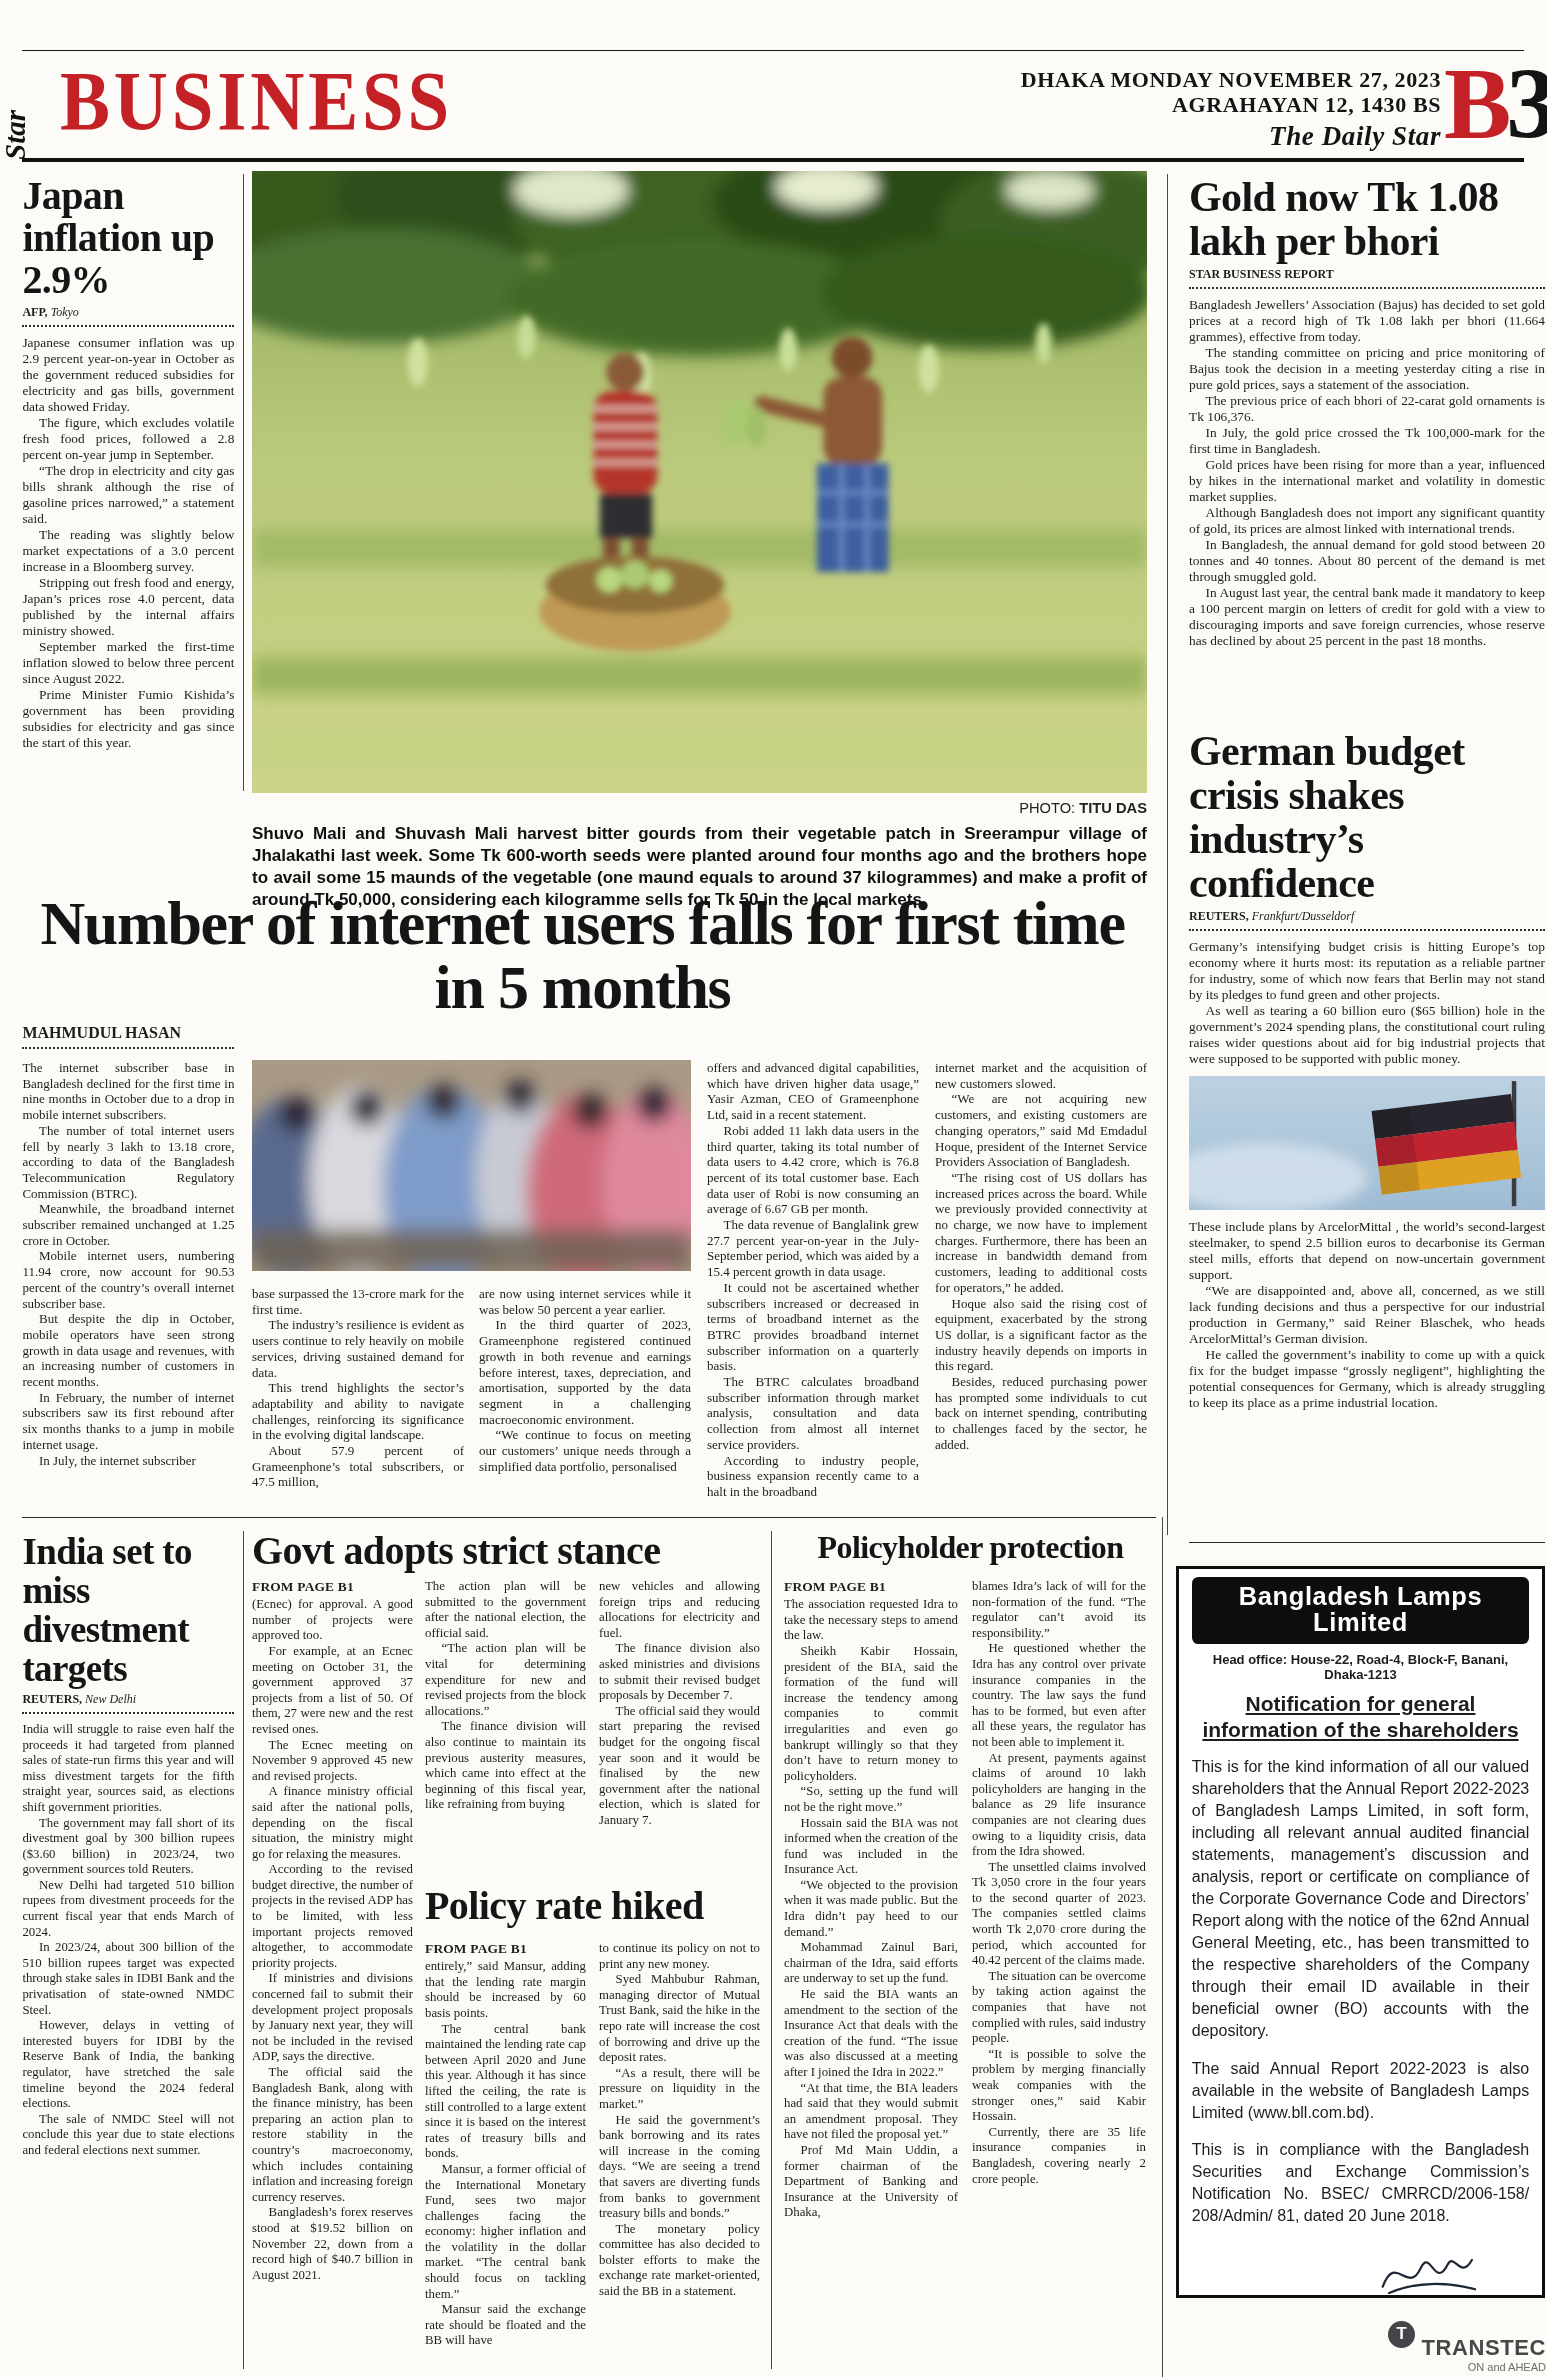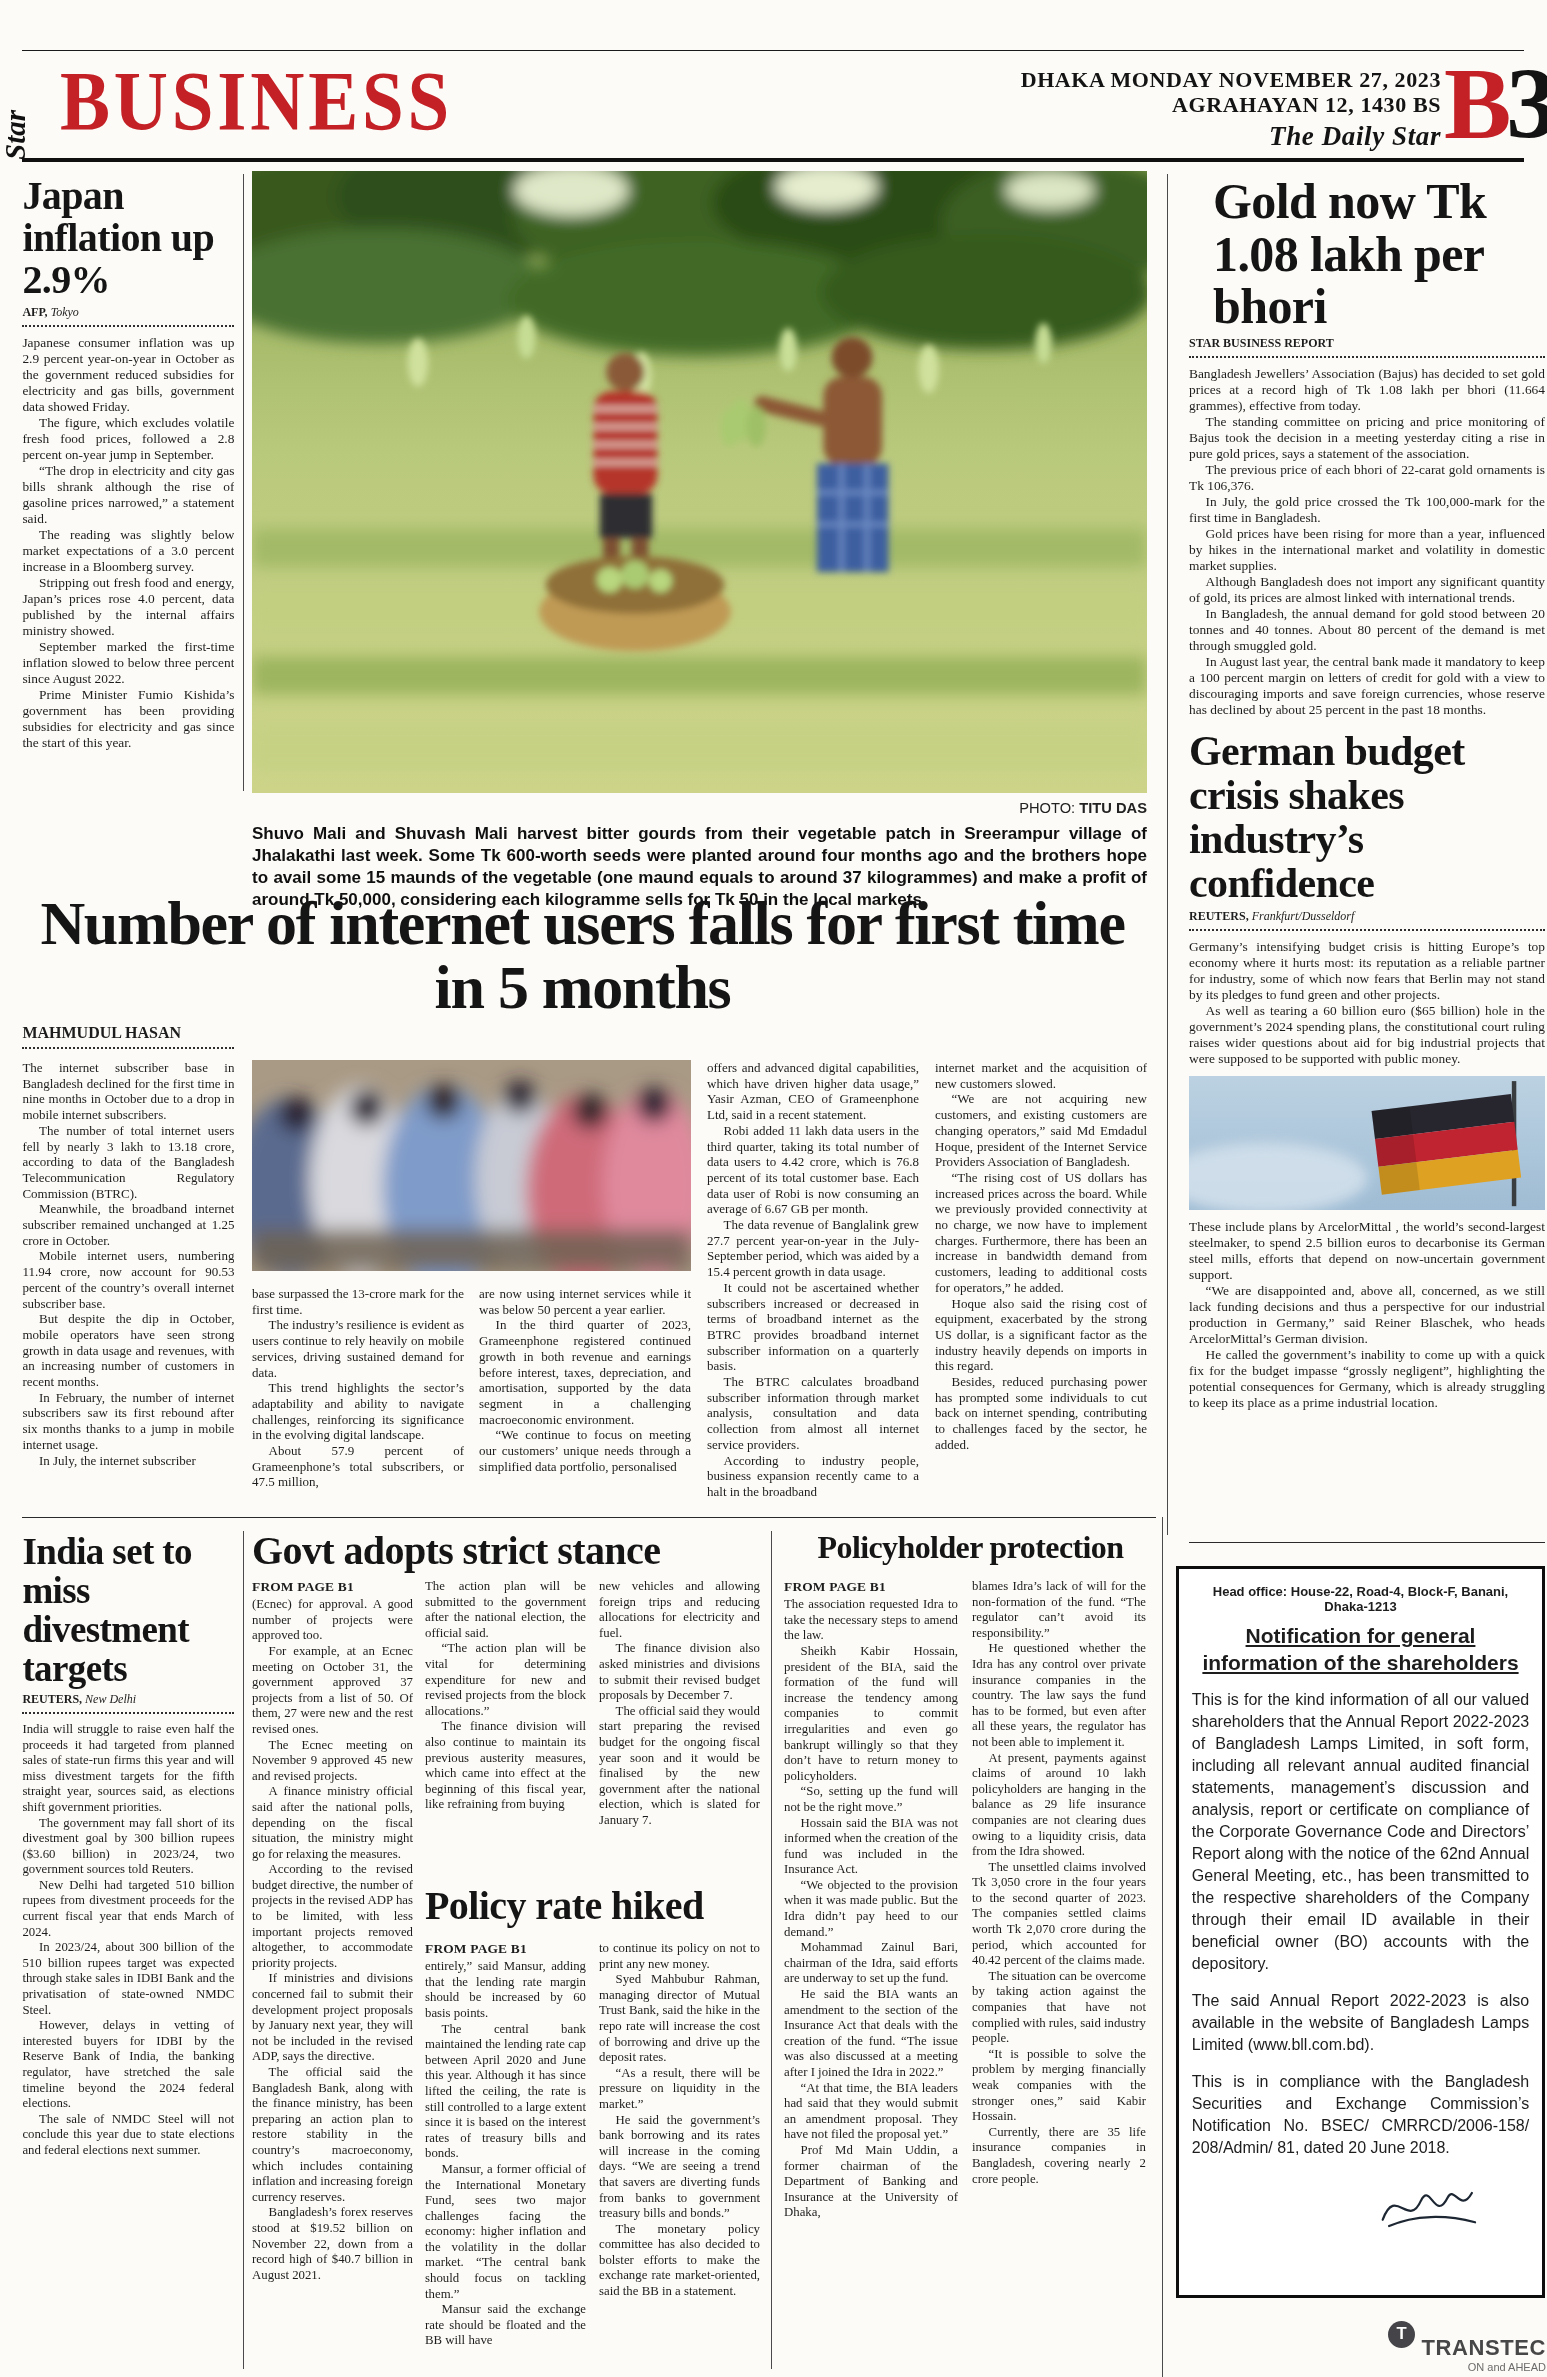--- a/index.html
+++ b/index.html
@@ -247,21 +247,21 @@
       <p>internet market and the acquisition of new customers slowed.</p>
       <p>“We are not acquiring new customers, and existing customers are changing operators,” said Md Emdadul Hoque, president of the Internet Service Providers Association of Bangladesh.</p>
       <p>“The rising cost of US dollars has increased prices across the board. While we previously provided connectivity at no charge, we now have to implement charges. Furthermore, there has been an increase in bandwidth demand from customers, leading to additional costs for operators,” he added.</p>
       <p>Hoque also said the rising cost of equipment, exacerbated by the strong US dollar, is a significant factor as the industry heavily depends on imports in this regard.</p>
       <p>Besides, reduced purchasing power has prompted some individuals to cut back on internet spending, contributing to challenges faced by the sector, he added.</p>
     </div>
 
   <div class="vrule" style="left:1167px; top:174px; height:1361px;"></div>
 
   <div class="abs" style="left:1189px; top:175px; width:356px; height:549px; overflow:hidden;">
-    <div class="art-title" style="font-size:50px;margin-left:24px;">Gold now Tk 1.08 lakh per bhori</div>
+    <div class="art-title" style="font-size:42px;">Gold now Tk 1.08 lakh per bhori</div>
     <div class="byline b-src">STAR BUSINESS REPORT</div>
     <div class="dotted"></div>
     <div class="body-text bt-wide">
         <p>Bangladesh Jewellers’ Association (Bajus) has decided to set gold prices at a record high of Tk 1.08 lakh per bhori (11.664 grammes), effective from today.</p>
         <p>The standing committee on pricing and price monitoring of Bajus took the decision in a meeting yesterday citing a rise in pure gold prices, says a statement of the association.</p>
         <p>The previous price of each bhori of 22-carat gold ornaments is Tk 106,376.</p>
         <p>In July, the gold price crossed the Tk 100,000-mark for the first time in Bangladesh.</p>
         <p>Gold prices have been rising for more than a year, influenced by hikes in the international market and volatility in domestic market supplies.</p>
         <p>Although Bangladesh does not import any significant quantity of gold, its prices are almost linked with international trends.</p>
         <p>In Bangladesh, the annual demand for gold stood between 20 tonnes and 40 tonnes. About 80 percent of the demand is met through smuggled gold.</p>
@@ -395,20 +395,21 @@
       <p>blames Idra’s lack of will for the non-formation of the fund. “The regulator can’t avoid its responsibility.”</p>
       <p>He questioned whether the Idra has any control over private insurance companies in the country. The law says the fund has to be formed, but even after all these years, the regulator has not been able to implement it.</p>
       <p>At present, payments against claims of around 10 lakh policyholders are hanging in the balance as 29 life insurance companies are not clearing dues owing to a liquidity crisis, data from the Idra showed.</p>
       <p>The unsettled claims involved Tk 3,050 crore in the four years to the second quarter of 2023. The companies settled claims worth Tk 2,070 crore during the period, which accounted for 40.42 percent of the claims made.</p>
       <p>The situation can be overcome by taking action against the companies that have not complied with rules, said industry people.</p>
       <p>“It is possible to solve the problem by merging financially weak companies with the stronger ones,” said Kabir Hossain.</p>
       <p>Currently, there are 35 life insurance companies in Bangladesh, covering nearly 2 crore people.</p>
     </div>
 
   <div class="ad-box">
+    <div class="ad-bar">Bangladesh Lamps Limited</div>
     <div class="ad-ho">Head office: House-22, Road-4, Block-F, Banani, Dhaka-1213</div>
     <div class="ad-heading">Notification for general information of the shareholders</div>
     <div>
         <p>This is for the kind information of all our valued shareholders that the Annual Report 2022-2023 of Bangladesh Lamps Limited, in soft form, including all relevant annual audited financial statements, management’s discussion and analysis, report or certificate on compliance of the Corporate Governance Code and Directors’ Report along with the notice of the 62nd Annual General Meeting, etc., has been transmitted to the respective shareholders of the Company through their email ID available in their beneficial owner (BO) accounts with the depository.</p>
         <p>The said Annual Report 2022-2023 is also available in the website of Bangladesh Lamps Limited (www.bll.com.bd).</p>
         <p>This is in compliance with the Bangladesh Securities and Exchange Commission’s Notification No. BSEC/ CMRRCD/2006-158/ 208/Admin/ 81, dated 20 June 2018.</p>
       </div>
     <div class="ad-sig">
       <svg width="121" height="64" viewBox="0 0 190 100">
         <path d="M20,70 C40,15 60,85 80,40 C95,10 102,75 122,35 C132,15 142,60 160,28 M30,80 C70,62 120,62 165,74" fill="none" stroke="#1d2733" stroke-width="3.5" stroke-linecap="round"></path>

